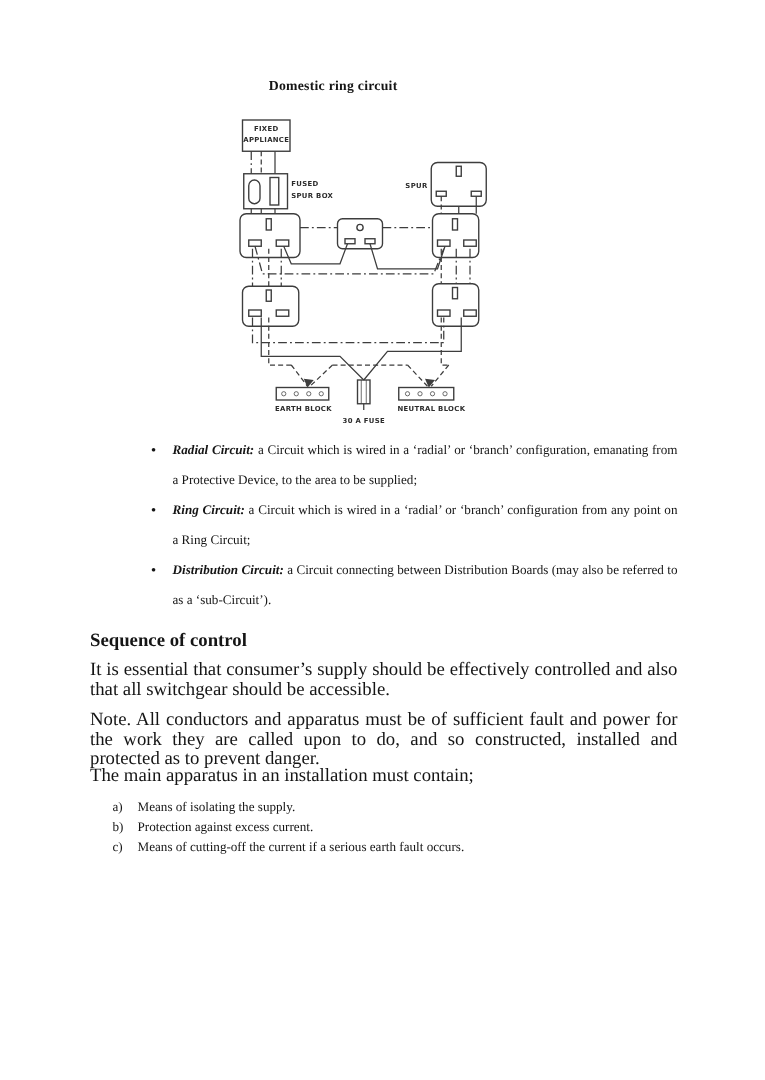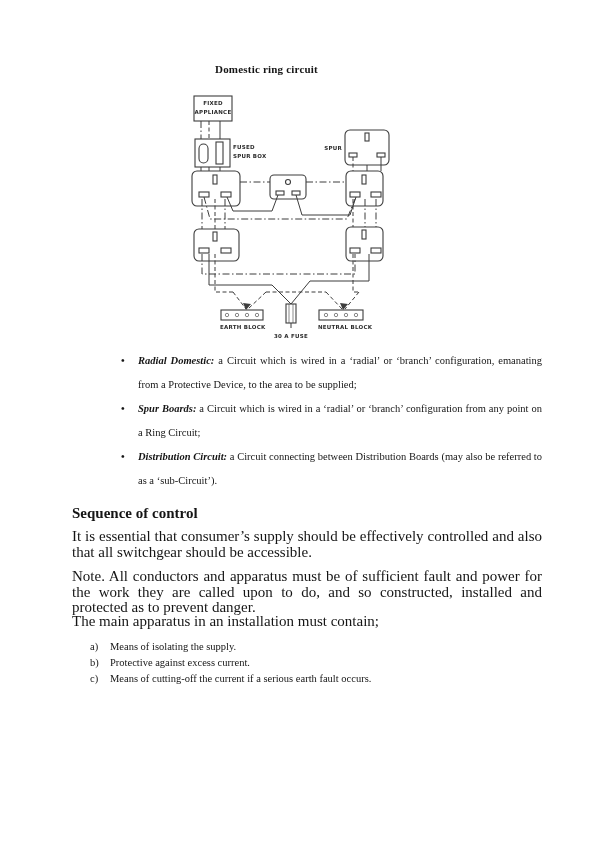--- a/index.html
+++ b/index.html
@@ -179,43 +179,43 @@
         <circle class="wire-thin" cx="149" cy="223" r="1.7"></circle>
         <circle class="wire-thin" cx="159" cy="223" r="1.7"></circle>
         <circle class="wire-thin" cx="169" cy="223" r="1.7"></circle>
       </g>
       <text x="131" y="237">NEUTRAL BLOCK</text>
     </svg>
   </div>
 
   <div class="bullets">
     <div class="bullet-item">
-      <span class="bullet-dot">•</span><span class="term">Radial Domestic:</span><span> a Circuit which is wired in a ‘radial’ or ‘branch’ configuration, emanating from a Protective Device, to the area to be supplied;</span>
+      <span class="bullet-dot">•</span><span class="term">Radial Circuit:</span><span> a Circuit which is wired in a ‘radial’ or ‘branch’ configuration, emanating from a Protective Device, to the area to be supplied;</span>
     </div>
     <div class="bullet-item">
-      <span class="bullet-dot">•</span><span class="term">Spur Boards:</span><span> a Circuit which is wired in a ‘radial’ or ‘branch’ configuration from any point on a Ring Circuit;</span>
+      <span class="bullet-dot">•</span><span class="term">Ring Circuit:</span><span> a Circuit which is wired in a ‘radial’ or ‘branch’ configuration from any point on a Ring Circuit;</span>
     </div>
     <div class="bullet-item">
       <span class="bullet-dot">•</span><span class="term">Distribution Circuit:</span><span> a Circuit connecting between Distribution Boards (may also be referred to as a ‘sub-Circuit’).</span>
     </div>
   </div>
 
   <div class="section-heading">Sequence of control</div>
   <div class="para para-1">It is essential that consumer’s supply should be effectively controlled and also that all switchgear should be accessible.</div>
   <div class="para para-2">Note. All conductors and apparatus must be of sufficient fault and power for the work they are called upon to do, and so constructed, installed and protected as to prevent danger.</div>
   <div class="para para-3">The main apparatus in an installation must contain;</div>
 
   <div class="abc-list">
     <div class="abc-item">
       <span class="abc-marker">a)</span>
         <span>Means of isolating the supply.</span>
     </div>
     <div class="abc-item">
       <span class="abc-marker">b)</span>
-        <span>Protective against excess current.</span>
+        <span>Protection against excess current.</span>
     </div>
     <div class="abc-item">
       <span class="abc-marker">c)</span>
         <span>Means of cutting-off the current if a serious earth fault occurs.</span>
     </div>
   </div>
 
 </div>
 
 </body></html>

